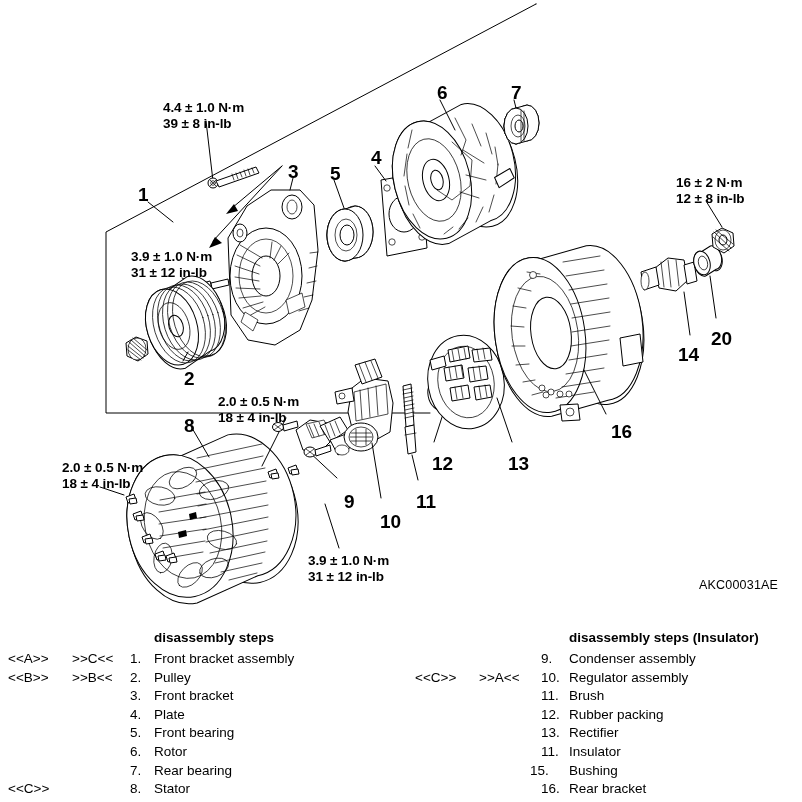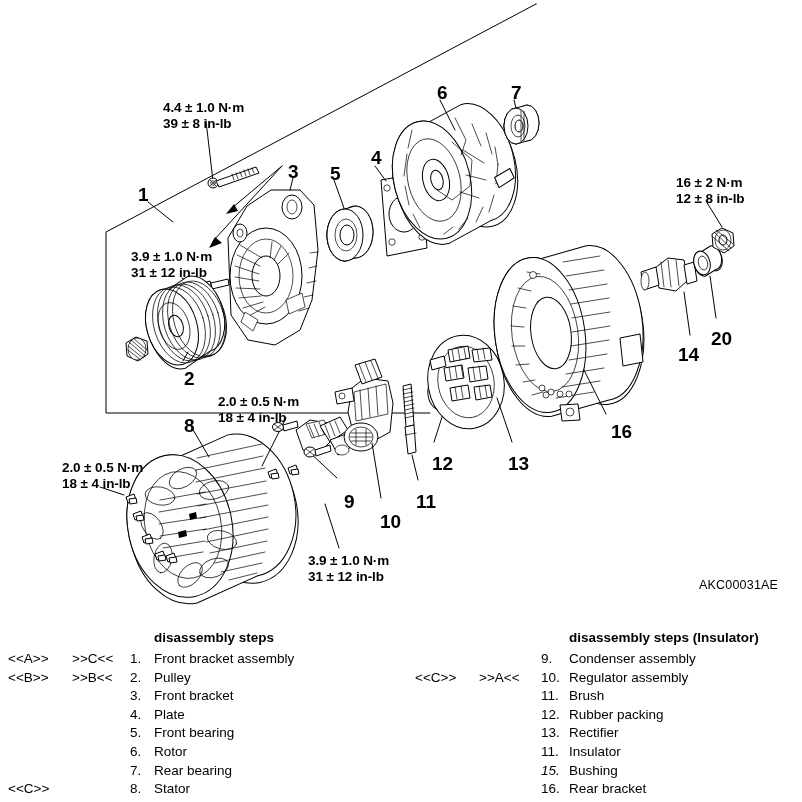--- a/index.html
+++ b/index.html
@@ -617,21 +617,21 @@
       <div class="legend-row" style="left:0;top:131px;width:392px;">
         <span class="mk-a" style="left:5px;"></span>
         <span class="mk-b" style="left:69px;"></span>
         <span class="num" style="left:131px;">11.</span>
         <span class="lbl" style="left:159px;">Insulator</span>
       </div>
 
       <div class="legend-row" style="left:0;top:149.6px;width:392px;">
         <span class="mk-a" style="left:5px;"></span>
         <span class="mk-b" style="left:69px;"></span>
-        <span class="num" style="left:131px;font-style:italic;">15.</span>
+        <span class="num" style="left:120px;">15.</span>
         <span class="lbl" style="left:159px;">Bushing</span>
       </div>
 
       <div class="legend-row" style="left:0;top:168.2px;width:392px;">
         <span class="mk-a" style="left:5px;"></span>
         <span class="mk-b" style="left:69px;"></span>
         <span class="num" style="left:131px;">16.</span>
         <span class="lbl" style="left:159px;">Rear bracket</span>
       </div>
     </div>

